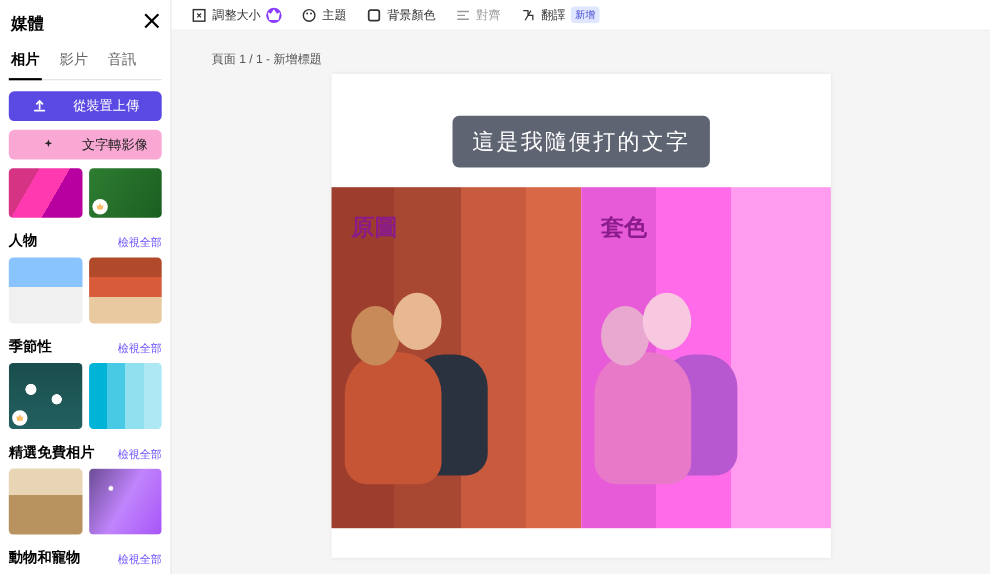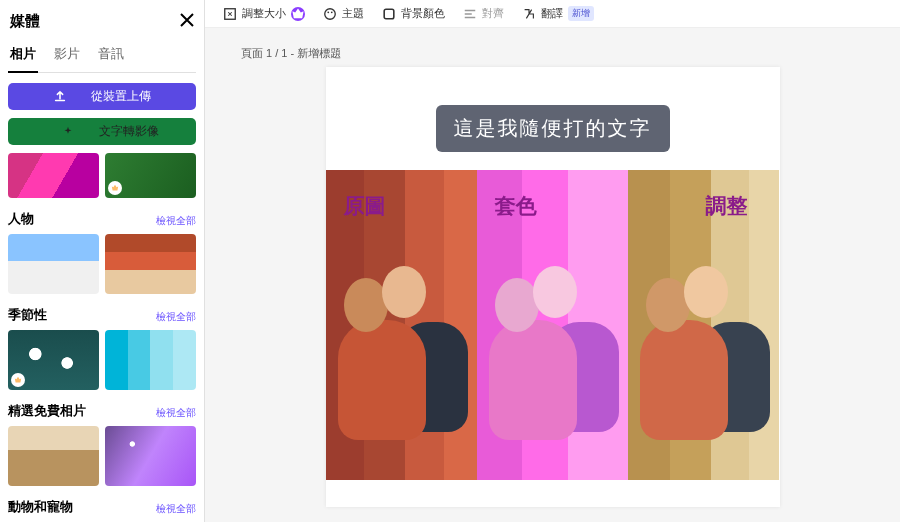--- a/index.html
+++ b/index.html
@@ -1,29 +1,29 @@
 <!DOCTYPE html>
 <html><head>
 <meta charset="utf-8">
 <style>
 * { margin: 0; padding: 0; box-sizing: border-box; font-family: -apple-system, "Microsoft JhengHei", sans-serif; }
 body { width: 900px; height: 522px; display: flex; overflow: hidden; background: #fff; }
 
 
-.sidebar { width: 205px; border-right: 1px solid #e0e0e0; display: flex; flex-direction: column; padding: 8px 8px 0 8px; overflow-y: auto; }
+.sidebar { width: 156px; border-right: 1px solid #e0e0e0; display: flex; flex-direction: column; padding: 8px 8px 0 8px; overflow-y: auto; }
 .side-head { display: flex; justify-content: space-between; align-items: center; padding: 4px 2px 8px; }
 .side-title { font-size: 15px; font-weight: 700; }
 .close-x svg { width: 14px; height: 14px; }
 .tabs { display: flex; gap: 14px; border-bottom: 1px solid #e0e0e0; margin-bottom: 10px; }
 .tab { font-size: 13px; padding: 6px 2px 8px; color: #666; cursor: pointer; }
 .tab.active { color: #000; font-weight: 600; border-bottom: 2px solid #000; margin-bottom: -1px; }
 
 .btn { width: 100%; height: 30px; border-radius: 5px; display: flex; align-items: center; justify-content: center; gap: 24px; font-size: 12px; font-weight: 500; margin-bottom: 8px; cursor: pointer; border: none; }
 .btn-up { background: #5a49e3; color: #fff; }
-.btn-txt { background: #15803d; color: #222; padding-left: 16px; }
+.btn-txt { background: #f9a8d4; color: #222; padding-left: 16px; }
 .btn svg { width: 14px; height: 14px; }
 
 .search { width: 100%; height: 30px; border: 1px solid #ccc; border-radius: 5px; display: flex; align-items: center; padding: 0 8px; gap: 6px; margin-bottom: 8px; }
 .search input { border: none; outline: none; font-size: 12px; flex: 1; background: transparent; }
 .search svg { width: 13px; height: 13px; }
 
 .row2 { display: flex; gap: 6px; margin-bottom: 8px; }
 .thumb { flex: 1; height: 45px; border-radius: 4px; position: relative; overflow: hidden; }
 .thumb.half { height: 60px; }
 
@@ -220,25 +220,16 @@
         </div>
         <div class="panel p2">
           <div class="plabel">套色</div>
           <div class="couple">
               <div class="body2"></div>
               <div class="body1"></div>
               <div class="head h1"></div>
               <div class="head h2"></div>
             </div>
         </div>
-        <div class="panel p3">
-          <div class="plabel r">調整</div>
-          <div class="couple">
-              <div class="body2"></div>
-              <div class="body1"></div>
-              <div class="head h1"></div>
-              <div class="head h2"></div>
-            </div>
-        </div>
       </div>
     </div>
   </div>
 </div>
 
 </body></html>

